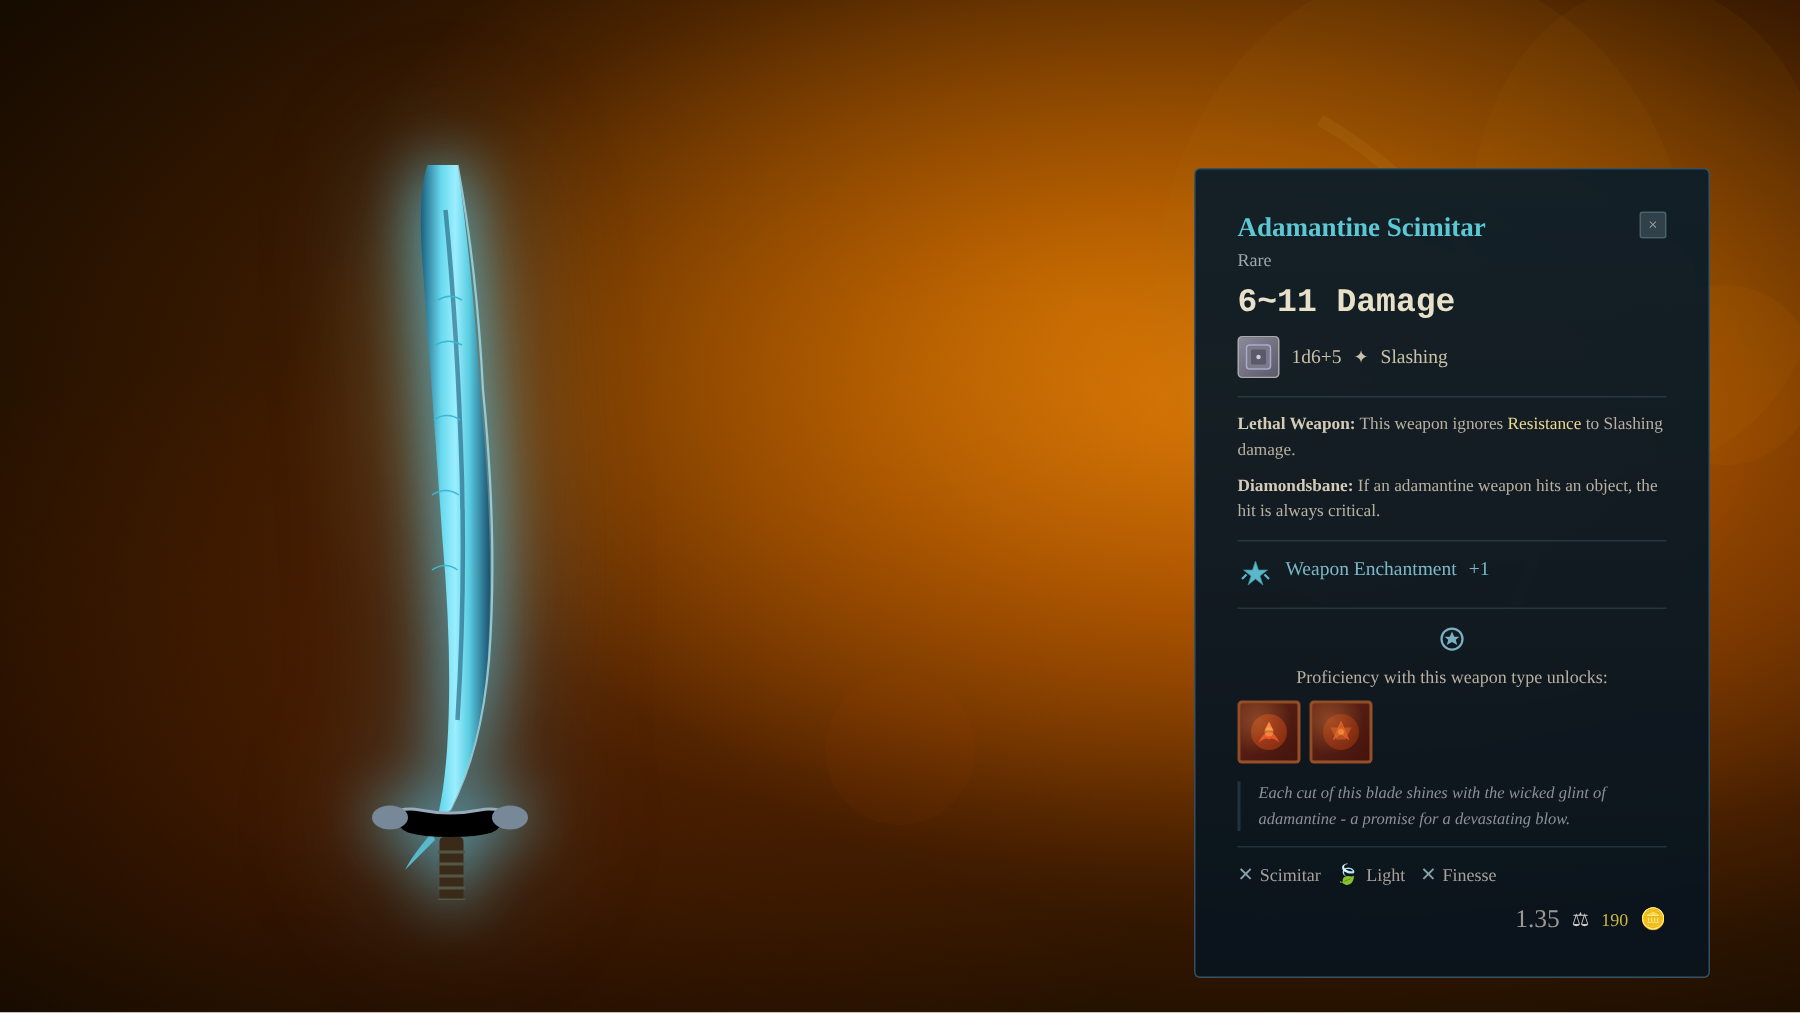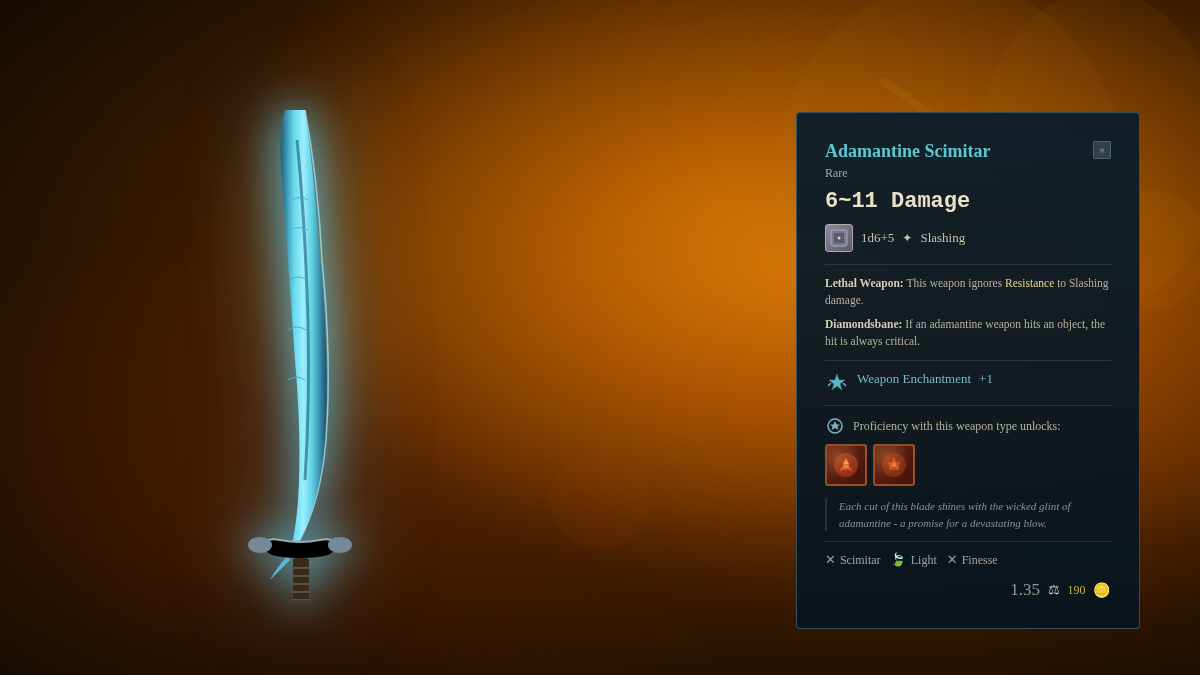--- a/index.html
+++ b/index.html
@@ -180,20 +180,21 @@
     .enchant-plus {
       color: #7ab8c8;
       font-size: 13px;
     }
 
     .proficiency-row {
       display: flex;
       align-items: center;
       gap: 8px;
       margin-bottom: 8px;
+      flex-direction: column;
     }
 
     .prof-icon {
       width: 20px;
       height: 20px;
       display: flex;
       align-items: center;
       justify-content: center;
       font-size: 14px;
       color: #9ab8c8;

